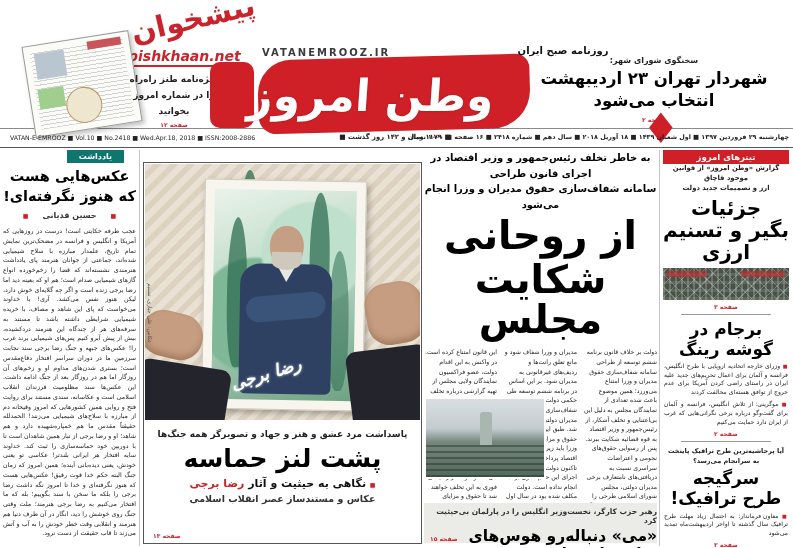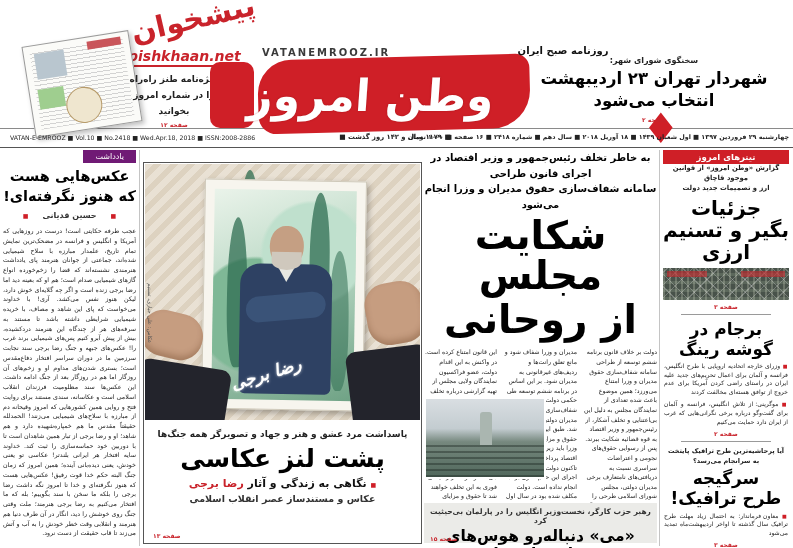--- a/index.html
+++ b/index.html
@@ -40,22 +40,22 @@
   .ornament{left:642px;top:108px;font-size:42px;color:#cf1f27;line-height:1;transform:rotate(0.0deg);}
   .topstory{left:520px;top:56px;width:268px;text-align:center;}
   .topstory .k{font-size:8px;font-weight:bold;color:#222;margin-bottom:3px;}
   .topstory .h{font-size:16.5px;font-weight:bold;line-height:1.35;color:#000;}
   .topstory .p{margin-top:3px;}
   .dl-fa{right:4px;top:133px;font-size:6.4px;font-weight:bold;color:#222;}
   .dl-count{left:330px;top:133px;width:130px;text-align:center;font-size:6.8px;font-weight:bold;color:#222;}
   .dl-en{left:10px;top:134px;font-size:6.2px;color:#222;direction:ltr;}
   
   .note{left:3px;top:150px;width:133px;height:396px;overflow:hidden;}
-  .note-tag{display:block;margin:0 0 4px auto;width:max-content;background:#701a75;color:#fff;
-            font-size:8px;font-weight:normal;padding:2px 12px;}
+  .note-tag{display:block;margin:0 12px 4px auto;width:max-content;background:#0f766e;color:#fff;
+            font-size:8px;font-weight:bold;padding:2px 12px;}
   .note-h{font-size:14.5px;font-weight:800;text-align:center;line-height:1.35;color:#000;}
   .note-by{display:flex;justify-content:center;align-items:center;gap:14px;margin:5px 0 6px;
            font-size:8px;font-weight:bold;color:#333;}
   .sq{color:#cf1f27;font-size:6px;line-height:1;}
   .note-body{font-size:6.3px;line-height:1.55;color:#1c1c1c;}
   
   .feat{left:143px;top:162px;width:277px;height:380px;border:1px solid #555;background:#fff;}
   .feat-photo{position:absolute;left:1px;right:1px;top:1px;height:256px;overflow:hidden;
       background:repeating-linear-gradient(135deg,#e9e1d4 0 6px,#ddd2c0 6px 12px);}
   .sleeve{position:absolute;background:#23242c;border-radius:10px;}
@@ -88,21 +88,21 @@
   .main-k{font-size:10px;font-weight:bold;text-align:center;line-height:1.55;color:#000;}
   .main-h{font-size:39px;font-weight:800;text-align:center;line-height:1.02;letter-spacing:-1px;color:#000;margin-top:4px;}
   .main-body{position:relative;margin-top:8px;height:226px;overflow:hidden;
              column-count:3;column-gap:7px;font-size:6.2px;line-height:1.55;color:#1a1a1a;}
   .mparl{position:absolute;left:0px;top:52px;width:118px;height:78px;background:#fff;padding:2px;}
   .mparl-art{position:relative;width:100%;height:100%;overflow:hidden;
       background:linear-gradient(180deg,#d9dee2 0%,#c3ccd0 38%,#76887e 55%,#51685c 100%);}
   .mparl-rows{position:absolute;left:0;right:0;bottom:0;height:45%;
       background:repeating-linear-gradient(0deg,rgba(25,35,30,.4) 0 2px,transparent 2px 6px);}
   .mparl-tower{position:absolute;left:46%;top:16%;width:10%;height:42%;background:#aab6b0;border-radius:3px 3px 0 0;}
-  .bbox{left:424px;top:503px;width:233px;height:40px;background:#ebebe8;text-align:center;}
+  .bbox{left:424px;top:503px;width:233px;height:40px;background:#ebebe8;}
   .bbox .k{font-size:7.5px;font-weight:bold;color:#333;padding-top:4px;}
   .bbox .h{font-size:15.5px;font-weight:800;color:#000;margin-top:2px;}
   .bbox .p{position:absolute;left:6px;bottom:1px;}
   
   .rail{left:663px;top:150px;width:126px;height:398px;overflow:hidden;display:flex;flex-direction:column;text-align:center;}
   .rail-tag{background:#cf1f27;color:#fff;font-size:8.5px;font-weight:bold;padding:2px 0;}
   .rk{font-size:6.8px;font-weight:bold;line-height:1.45;color:#222;margin-top:0;}
   .rh1{font-size:20px;font-weight:800;line-height:1.12;color:#000;margin-top:3px;}
   .rphoto{margin-top:4px;width:100%;height:82px;position:relative;overflow:hidden;background:#48524a;}
   .rphoto .money{position:absolute;inset:0;
@@ -194,35 +194,35 @@
         </div>
       </div>
       <div class="hand" style="left:-4px;top:148px;width:62px;height:46px;transform:rotate(14deg);"></div>
       <div class="hand" style="right:-4px;top:118px;width:58px;height:62px;transform:rotate(-10deg);"></div>
       <div class="sleeve" style="left:-10px;bottom:-18px;width:92px;height:74px;transform:rotate(9deg);"></div>
       <div class="sleeve" style="right:-12px;bottom:-20px;width:82px;height:92px;transform:rotate(-7deg);"></div>
     </div>
     <div class="feat-credit">عکاس: علی جباری، تسنیم</div>
     <div class="feat-text">
       <div class="feat-k">پاسداشت مرد عشق و هنر و جهاد و تصویرگر همه جنگ‌ها</div>
-      <div class="feat-h">پشت لنز عکاسی</div>
+      <div class="feat-h">پشت لنز حماسه</div>
       <div class="feat-s1">
         <span class="sq">■</span>
-        <span>نگاهی به زندگی و آثار </span><span class="red">رضا برجی</span>
+        <span>نگاهی به حیثیت و آثار </span><span class="red">رضا برجی</span>
       </div>
       <div class="feat-s2">عکاس و مستندساز عصر انقلاب اسلامی</div>
       <div class="feat-page pageref">صفحه ۱۳</div>
     </div>
   </div>
 
   <div class="abs main">
     <div class="main-k pre">به خاطر تخلف رئیس‌جمهور و وزیر اقتصاد در اجرای قانون طراحی
 سامانه شفاف‌سازی حقوق مدیران و وزرا انجام می‌شود</div>
+    <div class="main-h">از روحانی</div>
     <div class="main-h">شکایت مجلس</div>
-    <div class="main-h">از روحانی</div>
     <div class="main-body">
       <span>دولت بر خلاف قانون برنامه ششم توسعه از طراحی سامانه شفاف‌سازی حقوق مدیران و وزرا امتناع می‌ورزد؛ همین موضوع باعث شده تعدادی از نمایندگان مجلس به دلیل این بی‌اعتنایی و تخلف آشکار، از رئیس‌جمهور و وزیر اقتصاد به قوه قضائیه شکایت ببرند. پس از رسوایی حقوق‌های نجومی و اعتراضات سراسری نسبت به دریافتی‌های نامتعارف برخی مدیران دولتی، مجلس شورای اسلامی طرحی را تصویب کرد که بر اساس آن باید سامانه‌ای طراحی می‌شد تا حقوق و مزایای مدیران و وزرا شفاف شود و مانع تعلق رانت‌ها و ردیف‌های غیرقانونی به مدیران شود. بر این اساس در برنامه ششم توسعه طی حکمی دولت موظف به شفاف‌سازی حقوق وزرا و مدیران دولتی در سامانه‌ای شد. طبق این حکم همه حقوق و مزایای مدیران و وزرا باید زیر نظر وزارت اقتصاد پرداخت شود اما تاکنون دولت اقدامی برای اجرای این حکم قانون برنامه انجام نداده است. دولت مکلف شده بود در سال اول اجرای قانون برنامه (سال ۹۶) این سامانه را طراحی کند اما حالا دولت از اجرای این قانون امتناع کرده است. در واکنش به این اقدام دولت، عضو فراکسیون نمایندگان ولایی مجلس از تهیه گزارشی درباره تخلف رئیس‌جمهور و وزیر اقتصاد از اجرای حکم برنامه ششم توسعه برای شفاف‌سازی حقوق وزرا و مدیران دولتی خبر داد و گفت: نمایندگان مجلس در این رابطه از رئیس‌جمهور و وزیر اقتصاد به قوه قضائیه شکایت می‌کنند و خواستار رسیدگی فوری به این تخلف خواهند شد تا حقوق و مزایای مدیران تحت نظارت قانونی قرار گیرد.</span>
     </div>
     <div style="position:relative;">
       <div class="mparl" style="top:-176px;">
         <div class="mparl-art">
           <div class="mparl-tower"></div>
           <div class="mparl-rows"></div>
         </div>
       </div>

